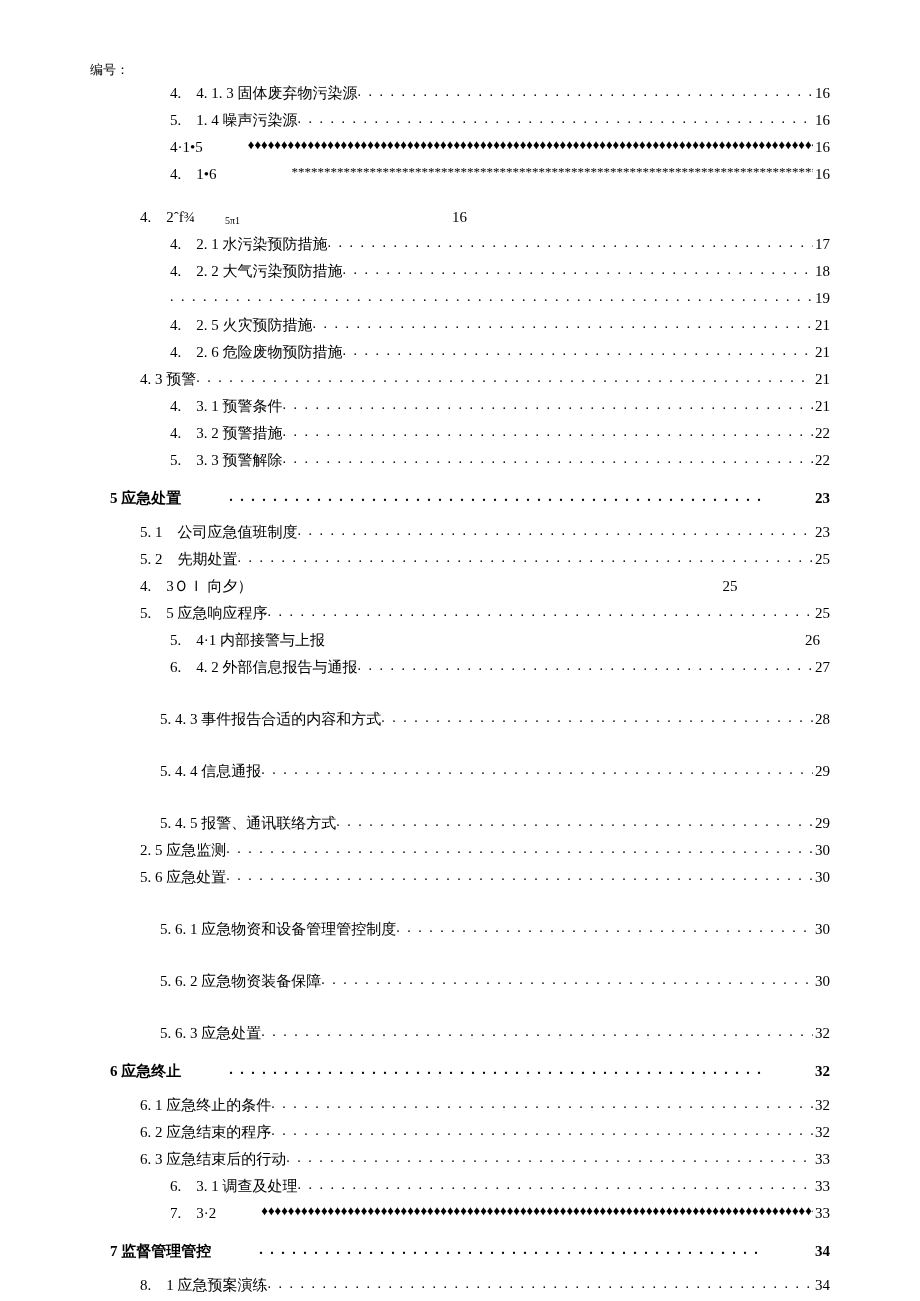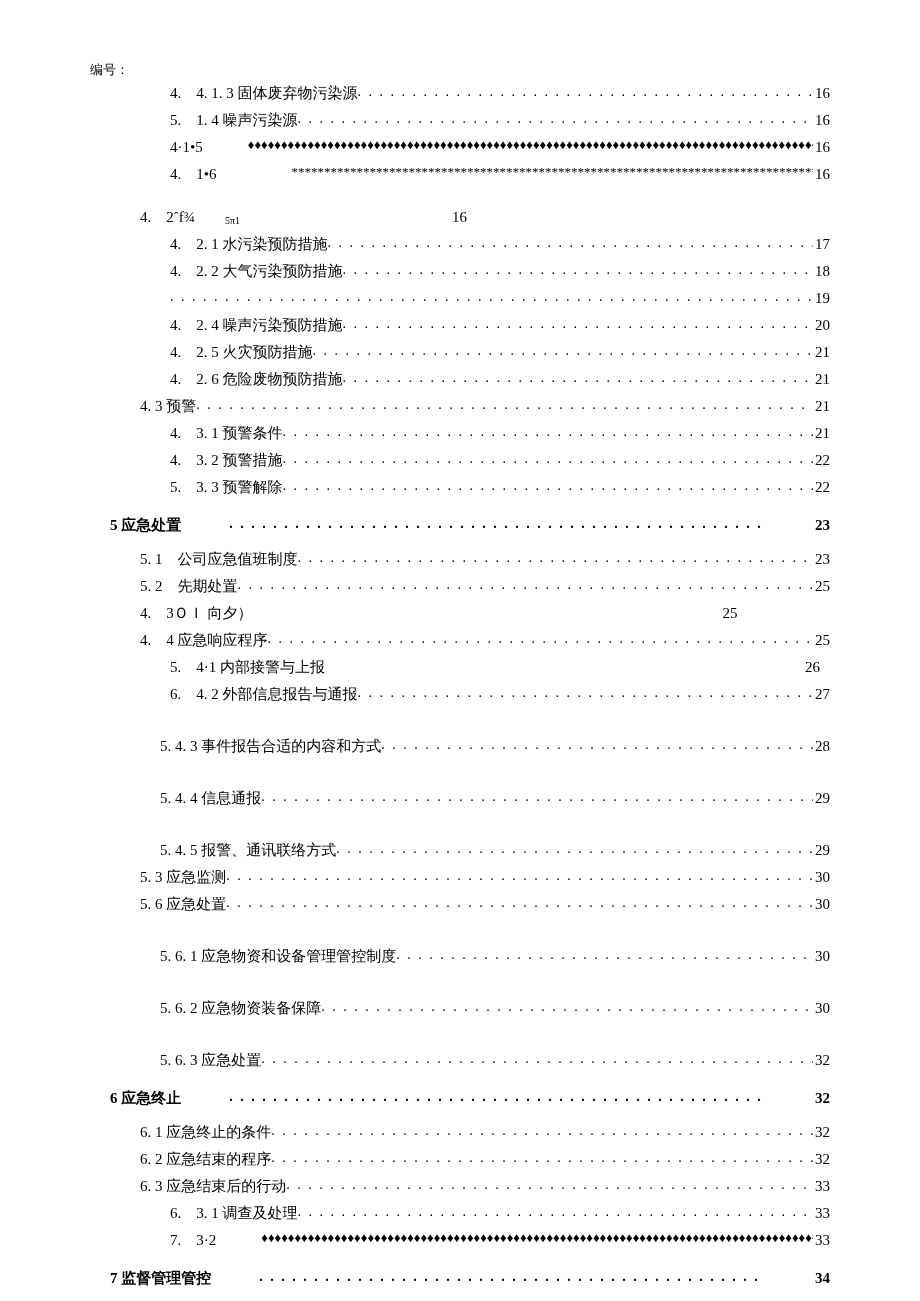--- a/index.html
+++ b/index.html
@@ -118,25 +118,20 @@
     <div class="indent-2 toc-line">
       <span class="label">4.　2. 2 大气污染预防措施</span>
       <span class="leader dots"></span>
       <span class="page">18</span>
     </div>
     <div class="indent-2 toc-line">
       <span class="leader dots"></span>
       <span class="page">19</span>
     </div>
     <div class="indent-2 toc-line">
-      <span class="label">4.　2. 4 噪声污染预防措施</span>
-      <span class="leader dots"></span>
-      <span class="page">20</span>
-    </div>
-    <div class="indent-2 toc-line">
       <span class="label">4.　2. 5 火灾预防措施 </span>
       <span class="leader dots"></span>
       <span class="page">21</span>
     </div>
     <div class="indent-2 toc-line">
       <span class="label">4.　2. 6 危险废物预防措施</span>
       <span class="leader dots"></span>
       <span class="page">21</span>
     </div>
     <div class="indent-1 toc-line">
@@ -173,21 +168,21 @@
       <span class="label">5. 2　先期处置 </span>
       <span class="leader dots"></span>
       <span class="page">25</span>
     </div>
     <div class="indent-1 short-line">
       <span class="label">4.　3ＯＩ 向夕）</span>
       <span class="leader-short" style="width: 470px;"><span class="leader diamonds" style="display:inline-block;width:100%"></span></span>
       <span class="page">25</span>
     </div>
     <div class="indent-1 toc-line">
-      <span class="label">4.　4 应急响应程序</span>
+      <span class="label">5.　5 应急响应程序</span>
       <span class="leader dots"></span>
       <span class="page">25</span>
     </div>
     <div class="indent-2 short-line">
       <span class="label">5.　4·1 内部接警与上报</span>
       <span class="leader-short" style="width: 480px;"><span class="leader diamonds" style="display:inline-block;width:100%"></span></span>
       <span class="page">26</span>
     </div>
     <div class="indent-2 toc-line">
       <span class="label">6.　4. 2 外部信息报告与通报 </span>
@@ -203,21 +198,21 @@
       <span class="label">5. 4. 4 信息通报</span>
       <span class="leader dots"></span>
       <span class="page">29</span>
     </div>
     <div class="indent-2b toc-line">
       <span class="label">5. 4. 5 报警、通讯联络方式 </span>
       <span class="leader dots"></span>
       <span class="page">29</span>
     </div>
     <div class="indent-1 toc-line">
-      <span class="label">5. 3 应急监测</span>
+      <span class="label">2. 5 应急监测</span>
       <span class="leader dots"></span>
       <span class="page">30</span>
     </div>
     <div class="indent-1 toc-line">
       <span class="label">5. 6 应急处置</span>
       <span class="leader dots"></span>
       <span class="page">30</span>
     </div>
     <div class="indent-2b toc-line">
       <span class="label">5. 6. 1 应急物资和设备管理管控制度 </span>

